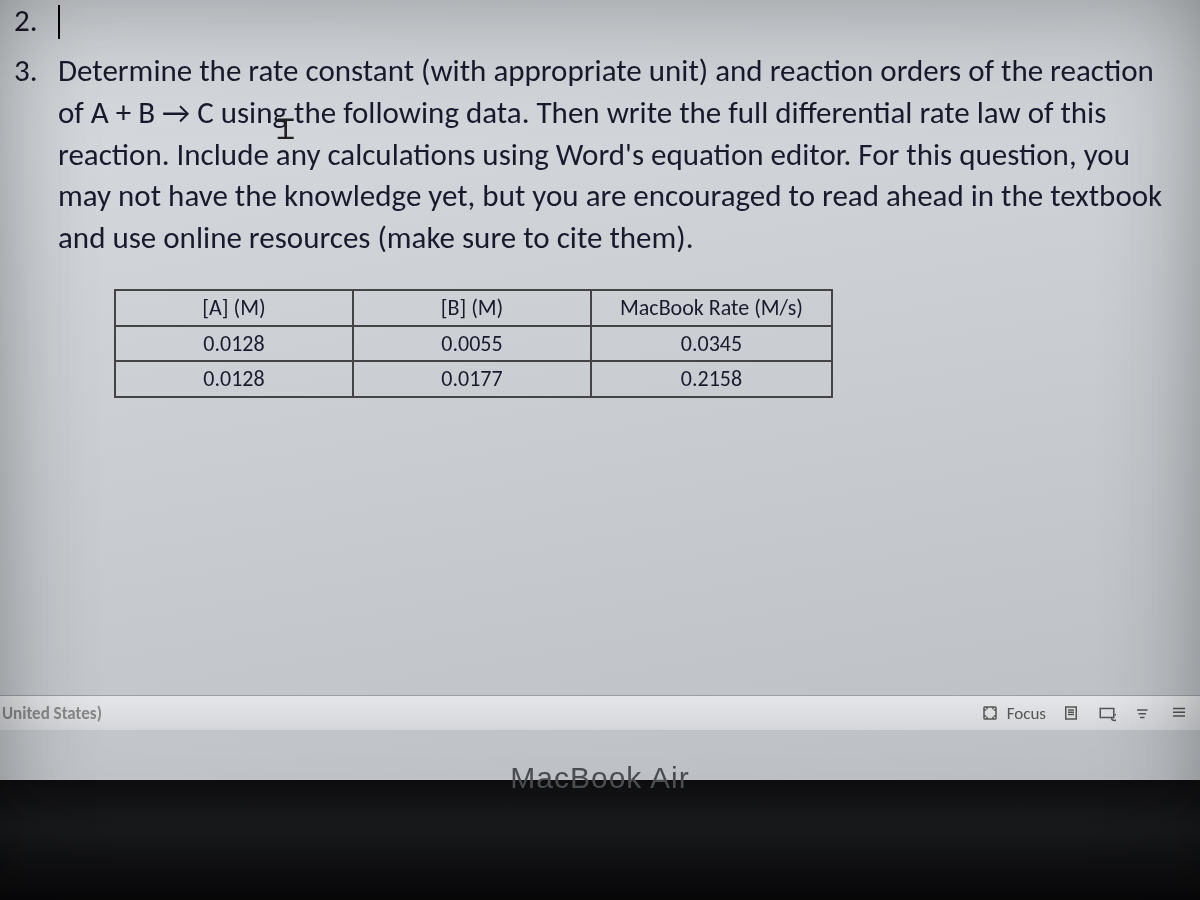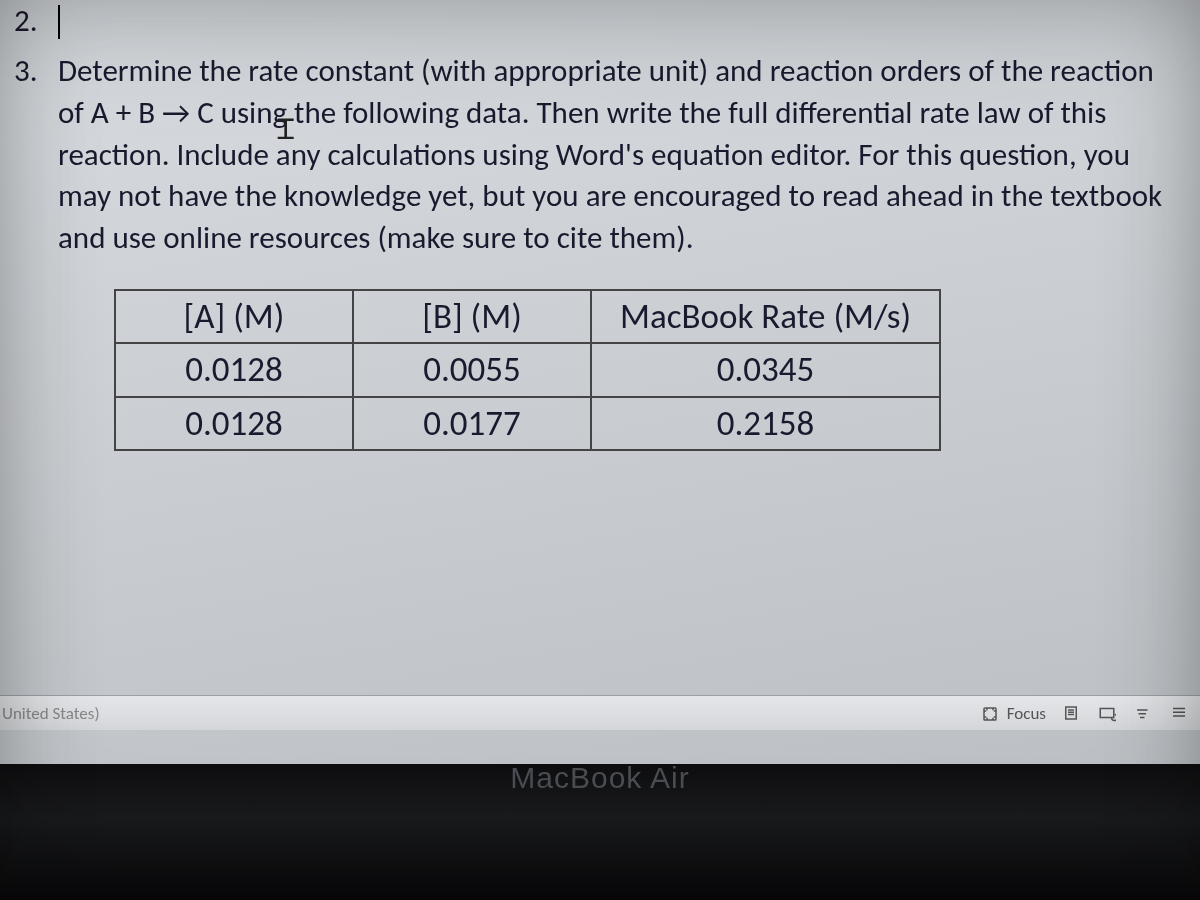--- a/index.html
+++ b/index.html
@@ -51,21 +51,21 @@
     position: absolute;
     left: 277px;
     top: 112px;
     font-size: 28px;
     color: #222;
     pointer-events: none;
   }
   .data-table {
     border-collapse: collapse;
     margin: 30px 0 0 100px;
-    font-size: 35px;
+    font-size: 22px;
     color: #1a1a2e;
   }
   .data-table td {
     border: 2px solid #444;
     padding: 2px 28px;
     text-align: center;
     min-width: 180px;
     background: transparent;
   }
   .data-table tr:first-child td {
@@ -82,49 +82,50 @@
     display: flex;
     align-items: center;
     justify-content: space-between;
     font-size: 17px;
     color: #666;
     padding: 0 10px 0 0;
   }
   .status-left {
     color: #888;
     padding-left: 2px;
+    font-weight: bold;
   }
   .status-right {
     display: flex;
     align-items: center;
     gap: 14px;
   }
   .focus-btn {
     display: inline-flex;
-    align-items: flex-end;
+    align-items: flex-start;
     gap: 6px;
     color: #555;
     cursor: pointer;
   }
   .status-icon {
     width: 22px;
     height: 20px;
     display: inline-flex;
     align-items: center;
     justify-content: center;
     color: #555;
     cursor: pointer;
   }
   .status-icon svg { width: 18px; height: 18px; }
   .bezel {
     position: absolute;
     bottom: 0;
     left: 0;
     right: 0;
-    height: 136px;
+    height: 120px;
     background: linear-gradient(180deg, #0e0e10 0%, #1a1b1d 40%, #0a0a0c 100%);
   }
   .macbook {
     position: absolute;
     bottom: 105px;
     left: 0;
     right: 0;
     text-align: center;
     font-size: 30px;
     color: #4a4d52;

